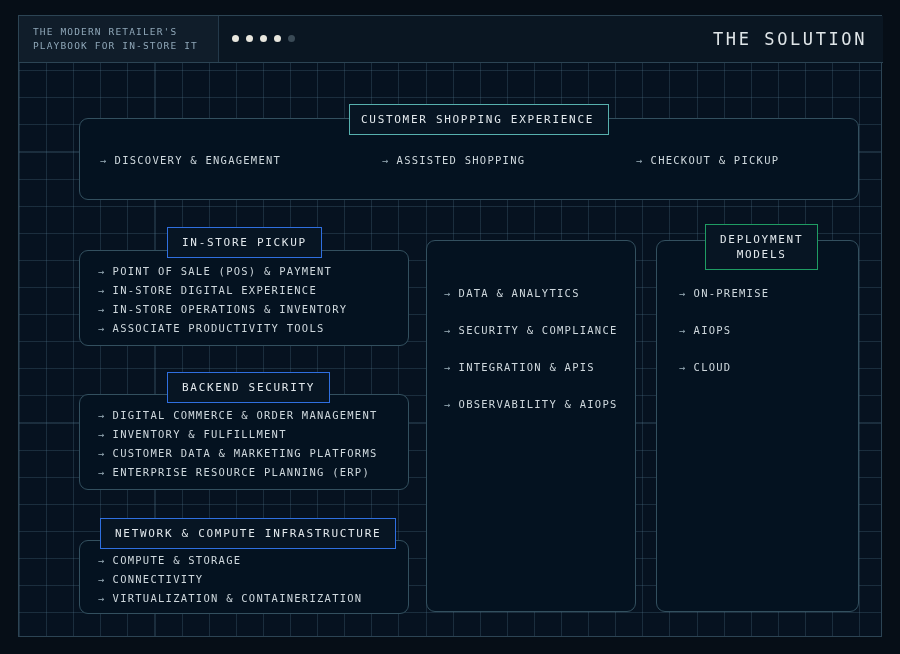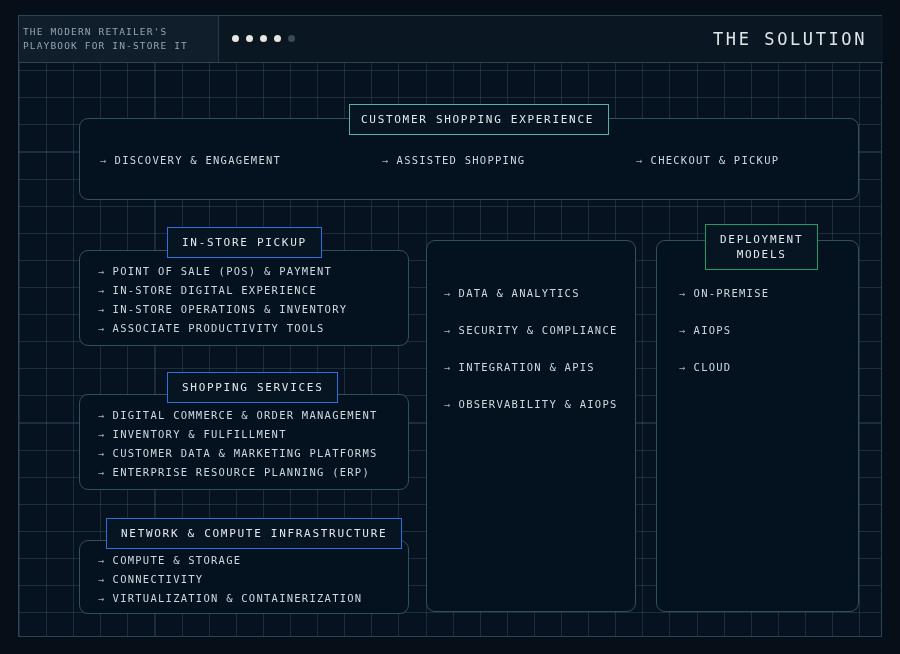--- a/index.html
+++ b/index.html
@@ -36,21 +36,21 @@
     background: #0a1622;
   }
   #brand-block {
     position: absolute;
     left: 0; top: 0;
     width: 200px; height: 46px;
     background: #101d2a;
     border-right: 1px solid #24394a;
     display: flex; flex-direction: column;
     justify-content: center;
-    padding-left: 4px;
+    padding-left: 14px;
   }
   .brand-line {
     font-size: 9.5px;
     letter-spacing: 1.15px;
     color: #8fa7b8;
     line-height: 14px;
     white-space: nowrap;
   }
   #dots {
     position: absolute;
@@ -122,21 +122,21 @@
   #cse-rows .row:nth-child(1) { position: absolute; left: 20px; }
   #cse-rows .row:nth-child(2) { position: absolute; left: 302px; }
   #cse-rows .row:nth-child(3) { position: absolute; left: 556px; }
 
   
   #panel-iss { left: 60px; top: 234px; width: 330px; height: 96px; }
   #label-iss { left: 148px; top: 211px; }
   #panel-bes { left: 60px; top: 378px; width: 330px; height: 96px; }
   #label-bes { left: 148px; top: 356px; }
   #panel-net { left: 60px; top: 524px; width: 330px; height: 74px; }
-  #label-net { left: 87px; top: 502px; }
+  #label-net { left: 81px; top: 502px; }
 
   .list-left {
     position: absolute;
     left: 18px; top: 14px;
     display: flex; flex-direction: column; gap: 7px;
   }
   #panel-net .list-left { top: 13px; }
 
   
   #panel-ft { left: 407px; top: 224px; width: 210px; height: 372px; }
@@ -232,21 +232,21 @@
       <div class="row">
         <span class="arrow">→</span>
         <span>CUSTOMER DATA &amp; MARKETING PLATFORMS</span>
       </div>
       <div class="row">
         <span class="arrow">→</span>
         <span>ENTERPRISE RESOURCE PLANNING (ERP)</span>
       </div>
     </div>
   </div>
-  <div class="panel-label blue" id="label-bes">SHOPPING SERVICES</div>
+  <div class="panel-label blue" id="label-bes">BACKEND SECURITY</div>
 
   <div class="panel" id="panel-net">
     <div class="list-left">
       <div class="row">
         <span class="arrow">→</span>
         <span>COMPUTE &amp; STORAGE</span>
       </div>
       <div class="row">
         <span class="arrow">→</span>
         <span>CONNECTIVITY</span>

